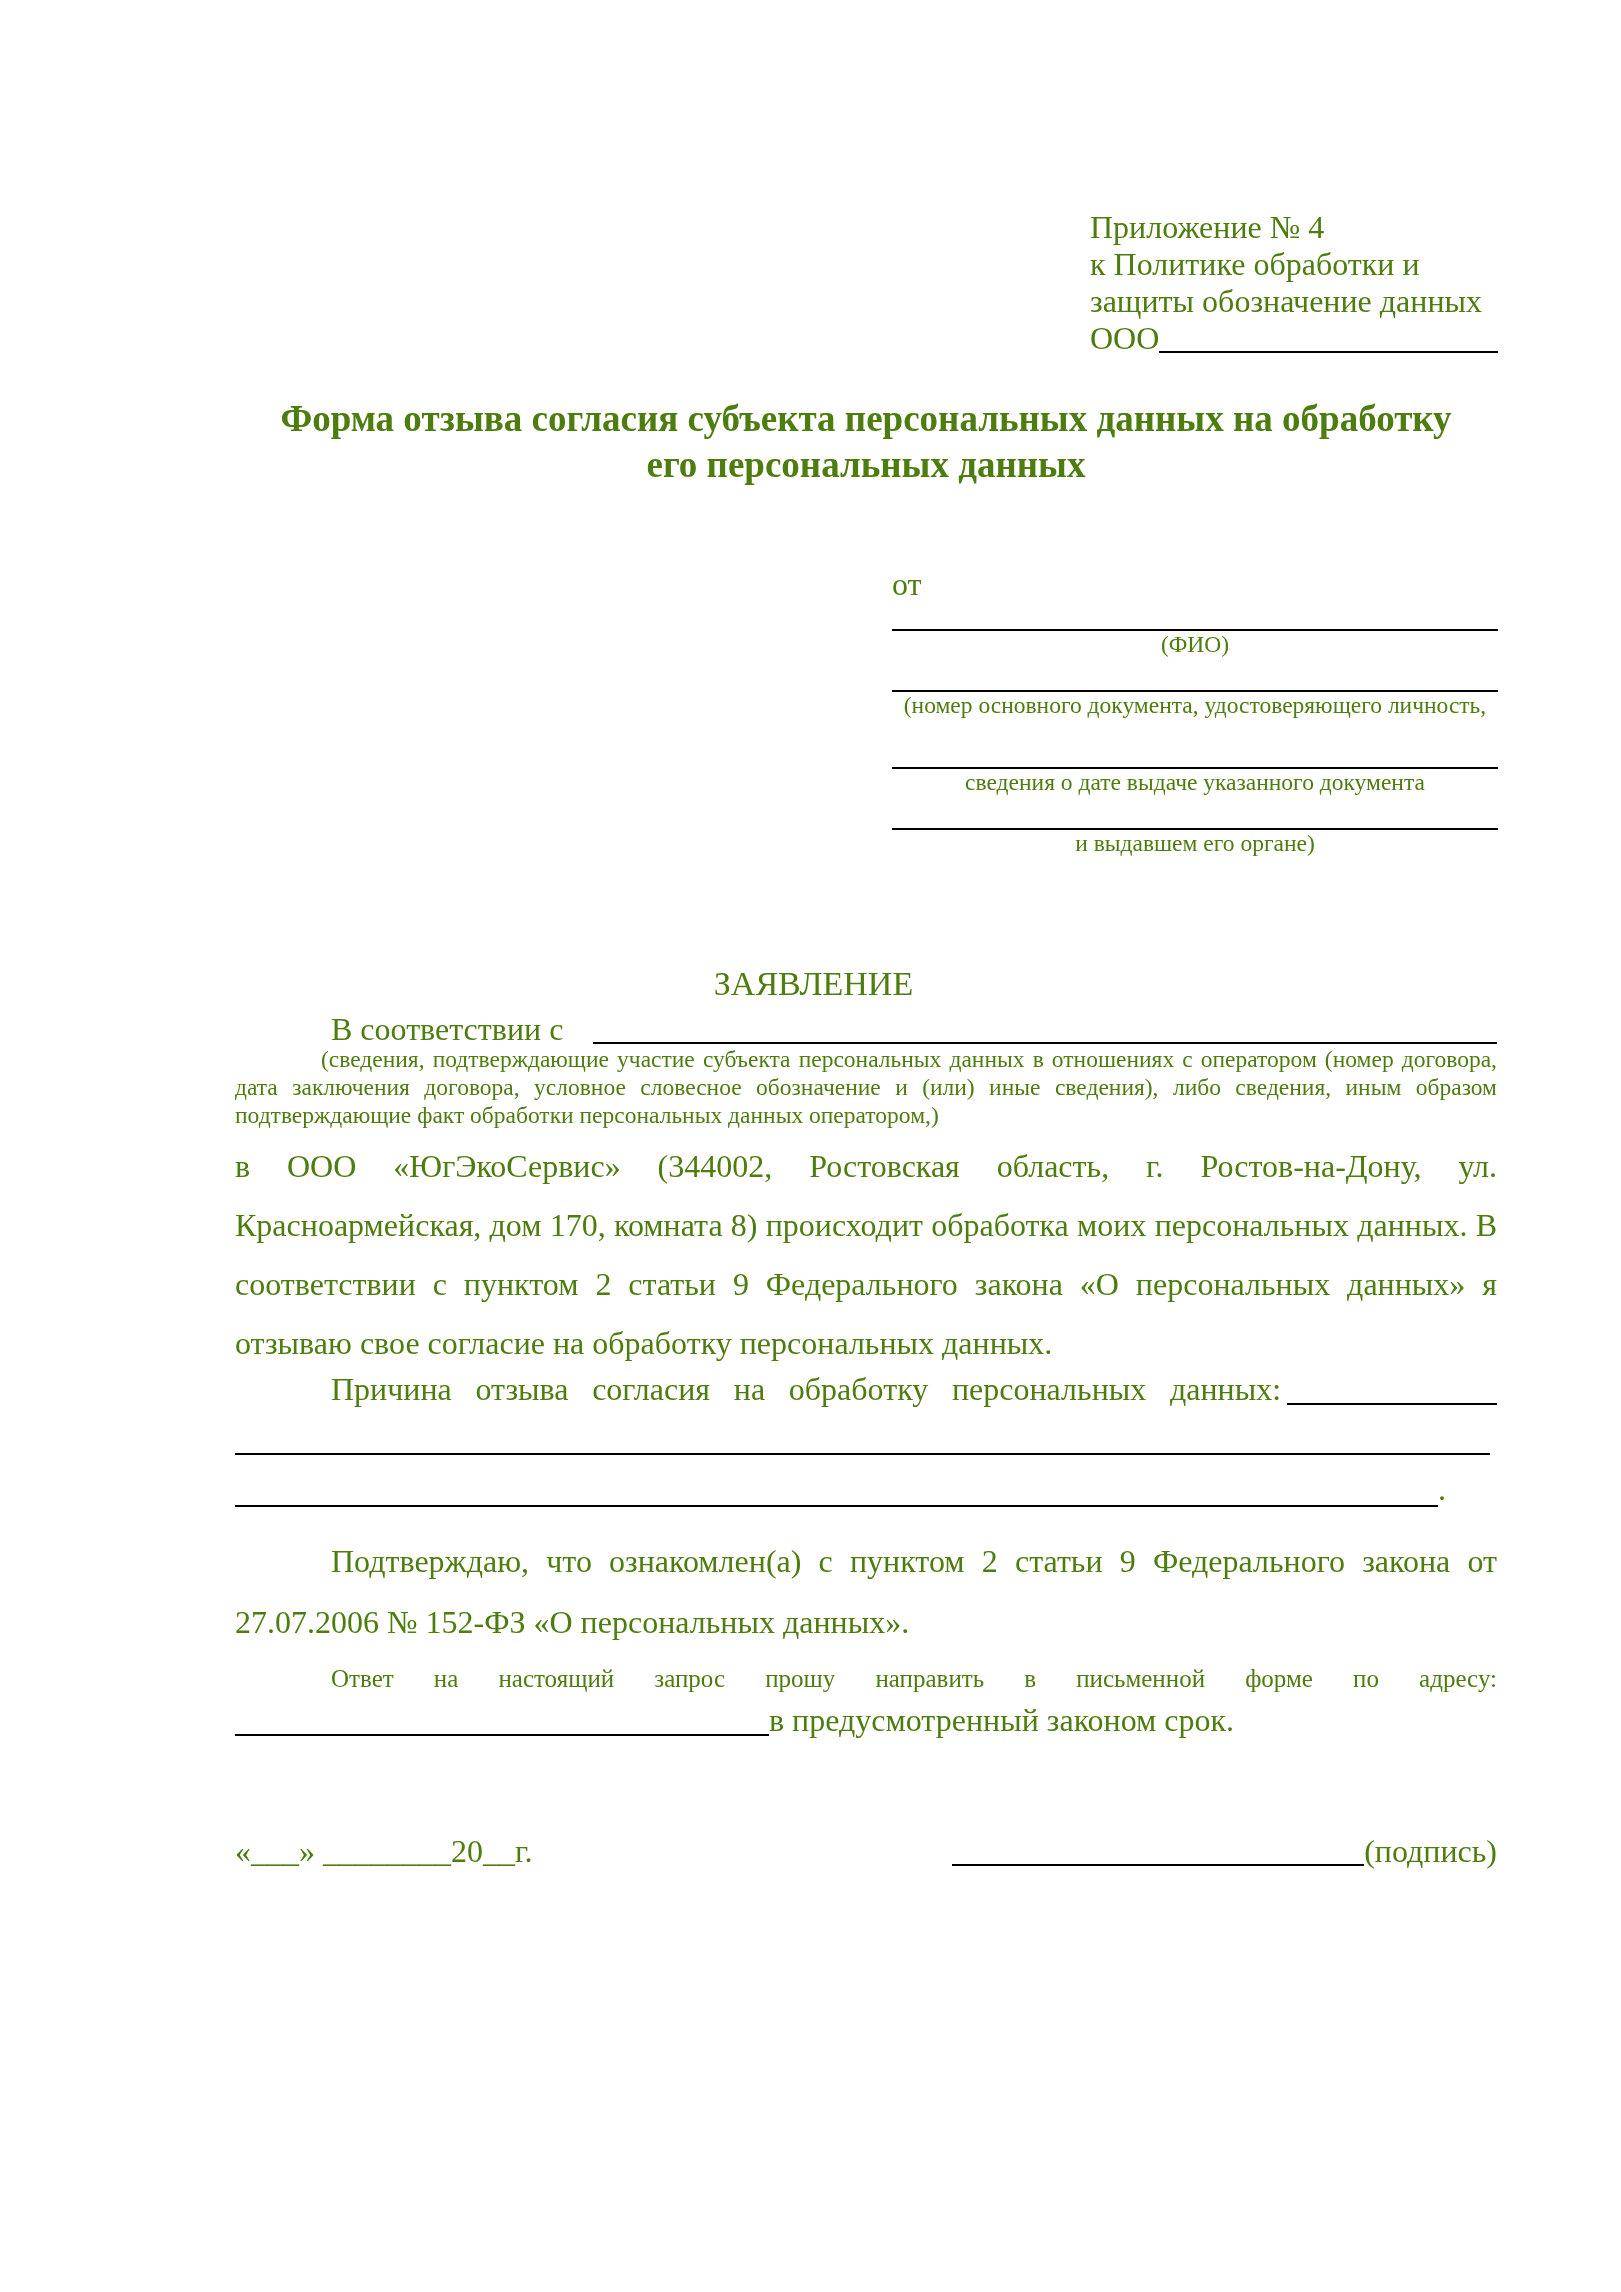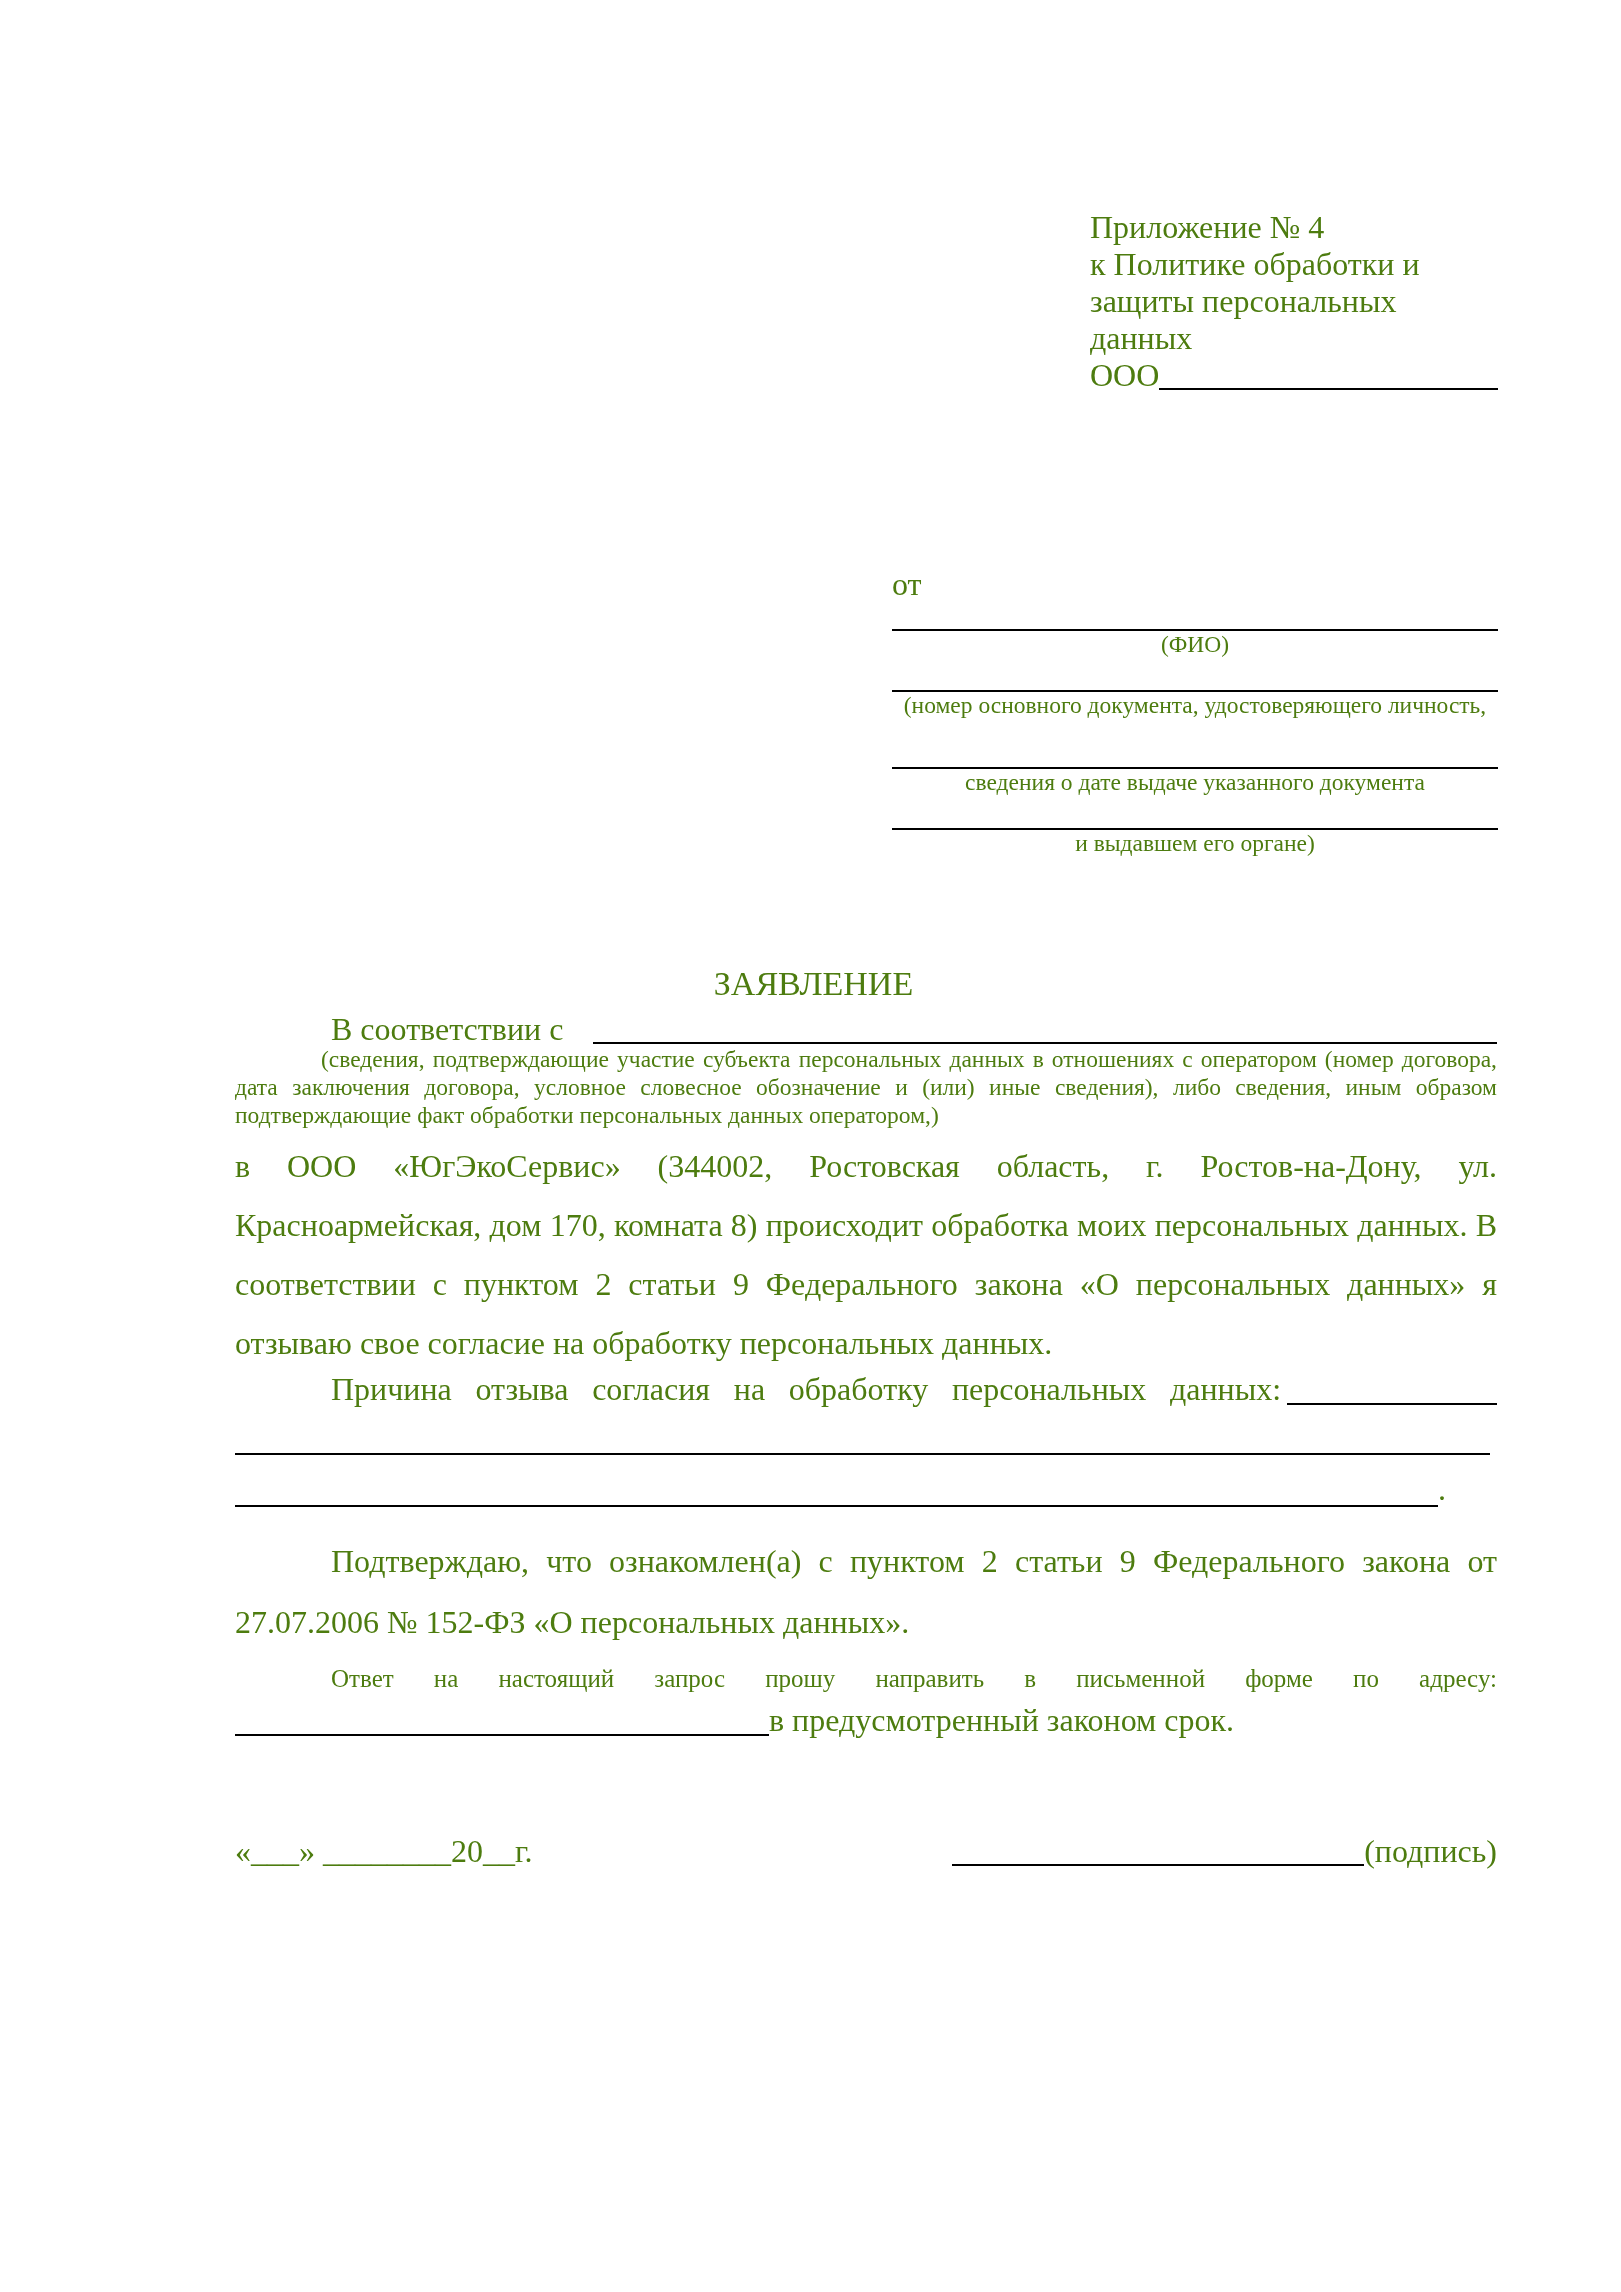--- a/index.html
+++ b/index.html
@@ -60,27 +60,31 @@
   .footer-row .sig .cap{white-space:nowrap;}
 </style>
 </head>
 <body>
 
 <div class="page">
 
   <div class="abs appendix">
     <div>Приложение № 4</div>
     <div>к Политике обработки и</div>
-    <div>защиты персональных данных</div>
+    <div>защиты обозначение данных</div>
     <div class="org-row">
       <span>ООО</span>
       <span class="fill"></span>
     </div>
   </div>
 
+  <div class="abs title">
+    <div>Форма отзыва согласия субъекта персональных данных на обработку</div>
+    <div>его персональных данных</div>
+  </div>
 
   <div class="abs addressee">
     <div class="from">от</div>
     <div class="fill u1"></div>
     <div class="cap">(ФИО)</div>
     <div class="fill u2"></div>
     <div class="cap">(номер основного документа, удостоверяющего личность,</div>
     <div class="fill u3"></div>
     <div class="cap">сведения о дате выдаче указанного документа</div>
     <div class="fill u4"></div>

